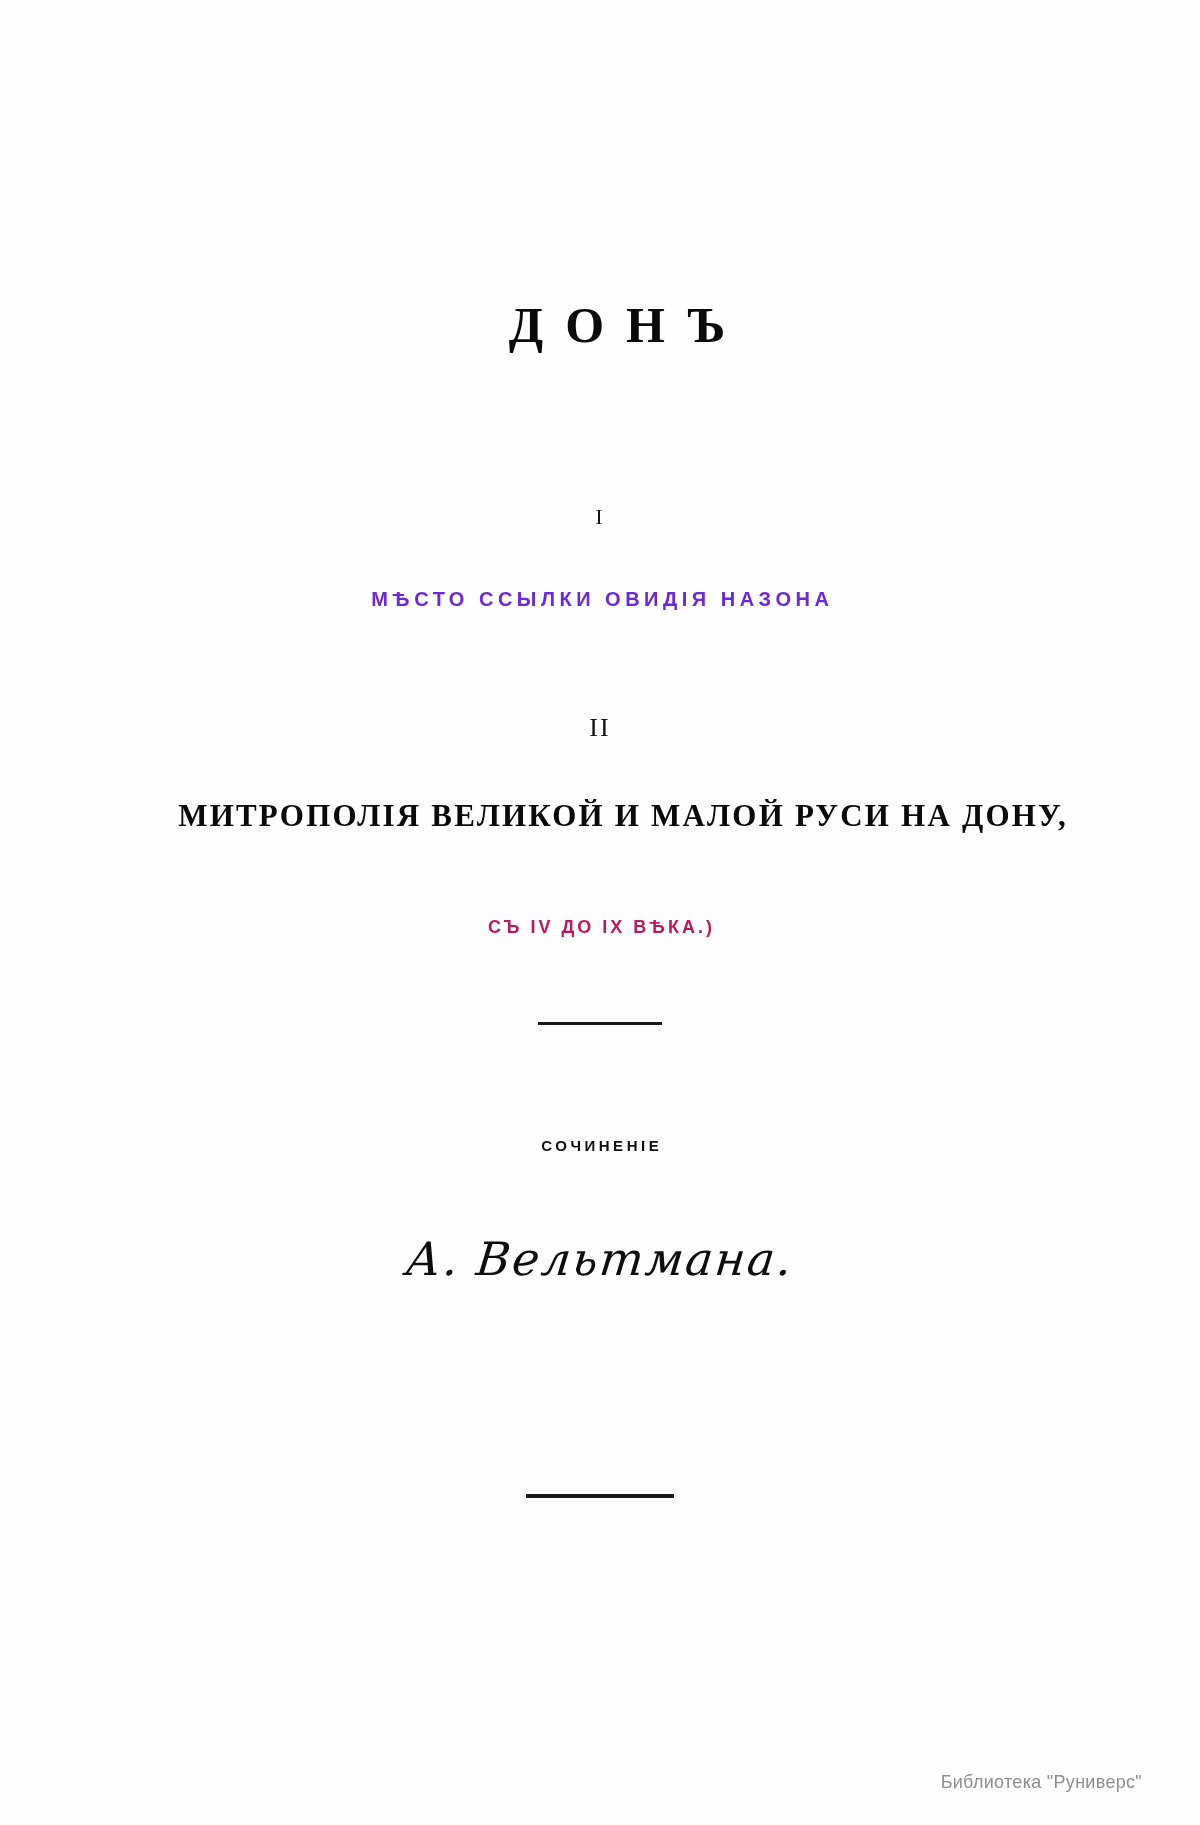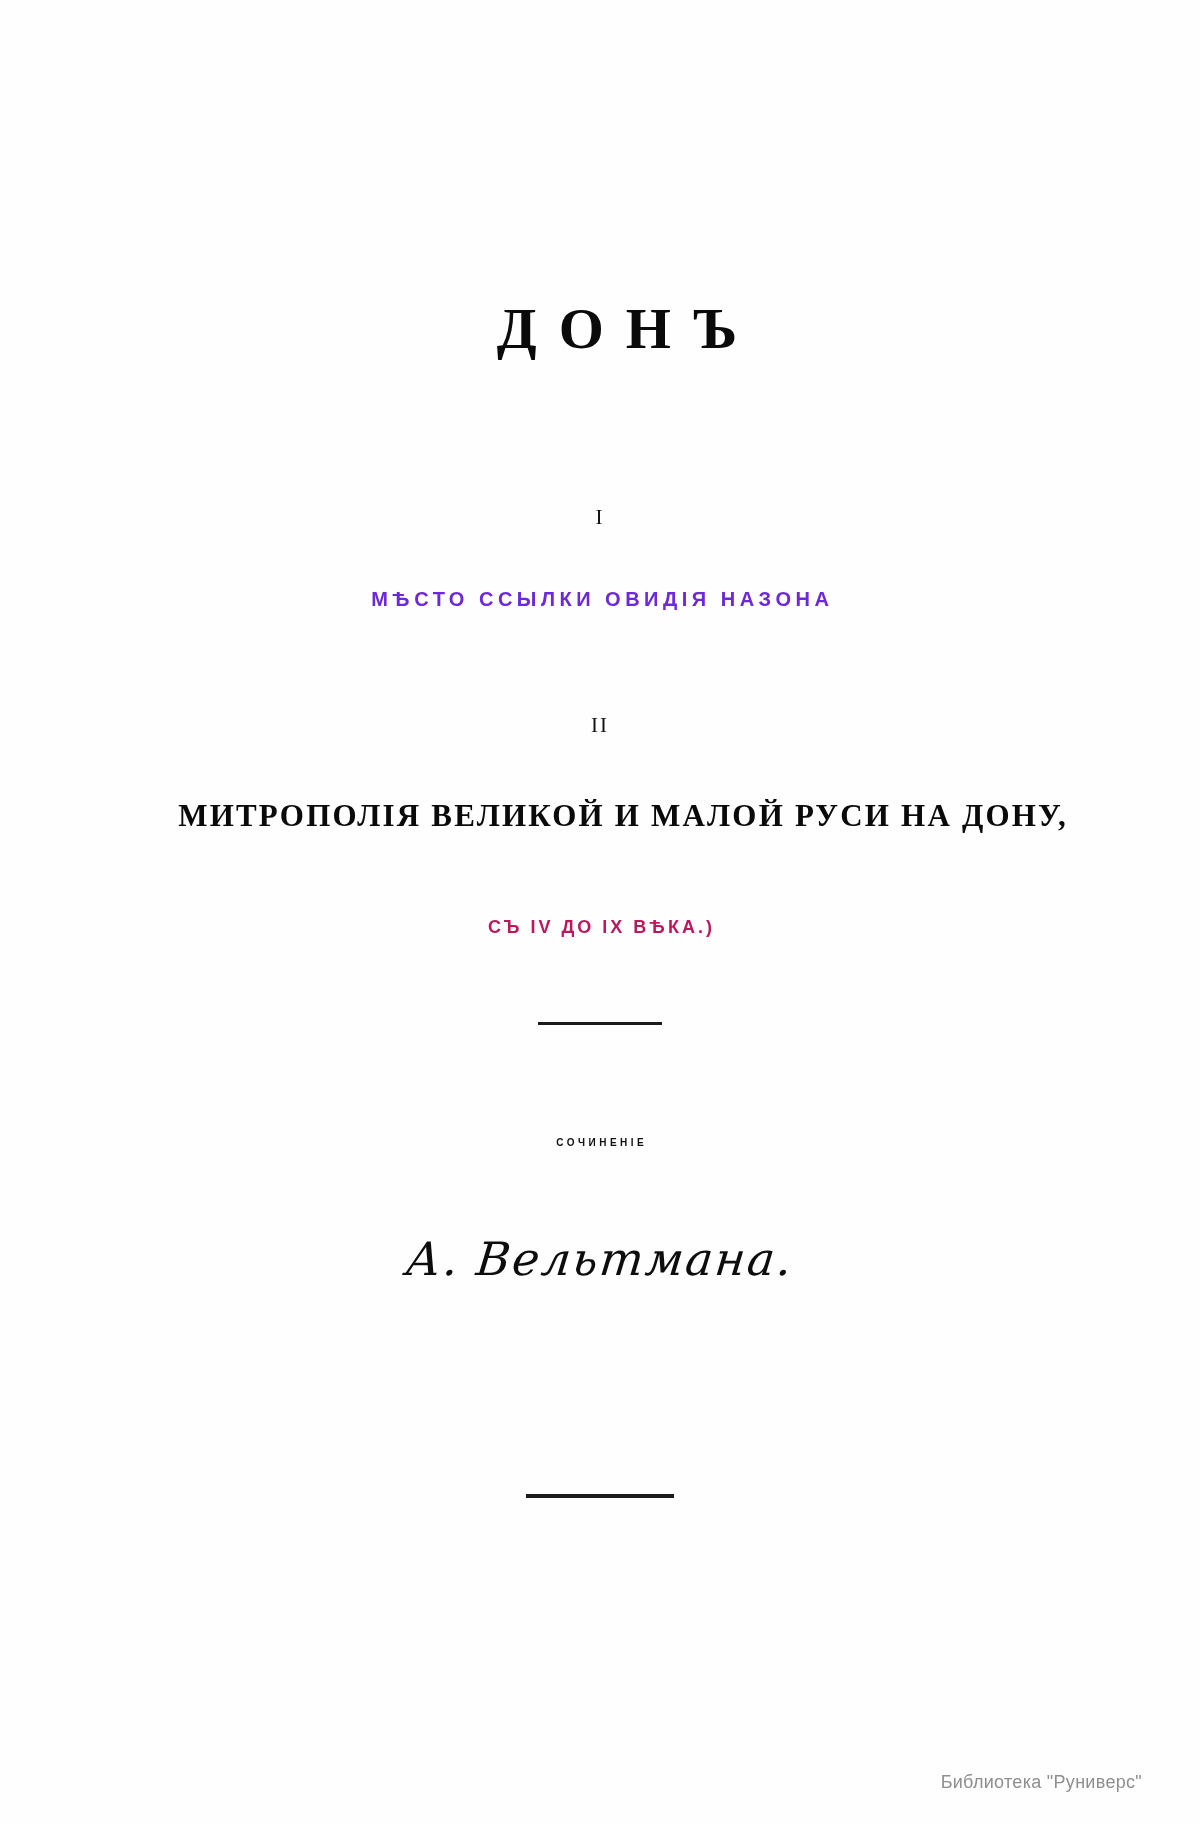--- a/index.html
+++ b/index.html
@@ -35,21 +35,21 @@
     text-align: center;
   }
 
   .main-title {
     position: absolute;
     left: 0;
     right: 0;
     top: 300px;
     font-family: "Liberation Serif", serif;
     font-weight: bold;
-    font-size: 58px;
+    font-size: 50px;
     letter-spacing: 22px;
     text-indent: 22px;
     line-height: 1;
     color: #0a0a0a;
     padding-left: 34px;
   }
 
   .numeral-1 {
     position: absolute;
     left: 0;
@@ -73,21 +73,21 @@
     text-indent: 4.5px;
     color: #6d28d9;
   }
 
   .numeral-2 {
     position: absolute;
     left: 0;
     right: 0;
     top: 713px;
     font-family: "Liberation Serif", serif;
-    font-size: 21px;
+    font-size: 26px;
     letter-spacing: 2px;
     color: #121212;
   }
 
   .subtitle-2 {
     position: absolute;
     left: 0;
     right: 0;
     top: 798px;
     font-family: "Liberation Serif", serif;
@@ -123,21 +123,21 @@
   .rule-top { top: 1022px; }
   .rule-bottom { top: 1494px; width: 148px; height: 4px; }
 
   .byline-label {
     position: absolute;
     left: 0;
     right: 0;
     top: 1137px;
     font-family: "Liberation Sans", sans-serif;
     font-weight: bold;
-    font-size: 10px;
+    font-size: 15px;
     letter-spacing: 3.5px;
     text-indent: 3.5px;
     color: #111111;
   }
 
   .author-signature {
     position: absolute;
     left: 0;
     right: 0;
     top: 1232px;

